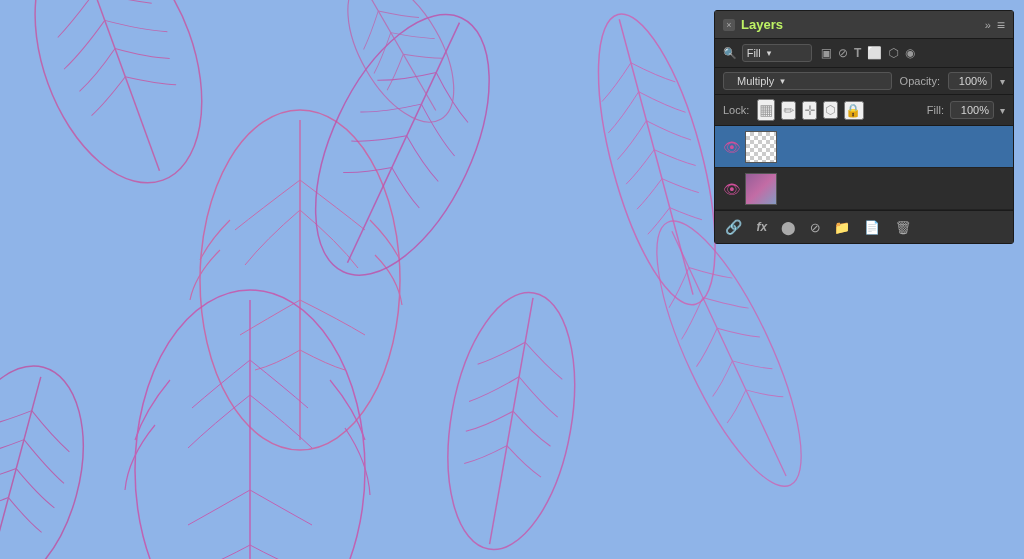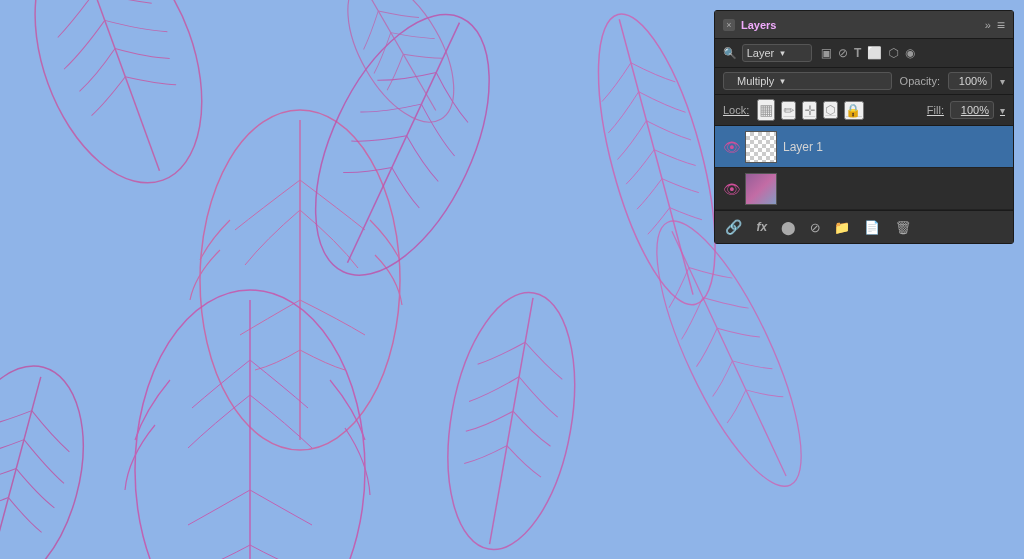--- a/index.html
+++ b/index.html
@@ -64,23 +64,23 @@
       background: #555;
       border-radius: 2px;
       display: flex;
       align-items: center;
       justify-content: center;
       font-size: 9px;
       color: #aaa;
       cursor: pointer;
     }
     .panel-title {
-      font-size: 11px;
+      font-size: 13px;
       font-weight: bold;
-      color: #f0abfc;
+      color: #bef264;
       text-align: center;
     }
     .panel-titlebar-right {
       display: flex;
       align-items: center;
       gap: 6px;
     }
     .panel-menu-icon {
       color: #aaa;
       font-size: 14px;
@@ -176,21 +176,20 @@
     }
 
     
     .panel-lock-row {
       display: flex;
       align-items: center;
       padding: 4px 8px;
       gap: 6px;
       border-bottom: 1px solid #1a1a1a;
       background: #2d2d2d;
-      text-decoration: underline;
     }
     .lock-label {
       color: #aaa;
       font-size: 11px;
       margin-right: 2px;
     }
     .lock-icon-btn {
       color: #999;
       font-size: 13px;
       cursor: pointer;
@@ -459,21 +458,21 @@
     </div>
     <div class="panel-titlebar-right">
       <span class="panel-collapse-icon">»</span>
       <span class="panel-menu-icon">≡</span>
     </div>
   </div>
 
   <div class="panel-filter-row">
     <span class="search-icon-small">🔍</span>
     <div class="filter-dropdown">
-      <span>Layer</span>
+      <span>Fill</span>
       <span class="chevron">▾</span>
     </div>
     <div class="filter-icons">
       <button class="filter-icon-btn">▣</button>
       <button class="filter-icon-btn">⊘</button>
       <button class="filter-icon-btn" style="font-weight:bold;">T</button>
       <button class="filter-icon-btn">⬜</button>
       <button class="filter-icon-btn">⬡</button>
       <button class="filter-icon-btn">◉</button>
     </div>
@@ -502,21 +501,20 @@
     <span class="fill-chevron">▾</span>
   </div>
 
   <div class="layers-list">
 
     <div class="layer-row active">
       <span class="visibility-btn">👁</span>
       <div class="layer-thumbnail">
         <div class="thumb-checker"></div>
       </div>
-      <span class="layer-name">Layer 1</span>
     </div>
 
     <div class="layer-row">
       <span class="visibility-btn">👁</span>
       <div class="layer-thumbnail">
         <div class="thumb-leaf"></div>
       </div>
     </div>
 
   </div>

